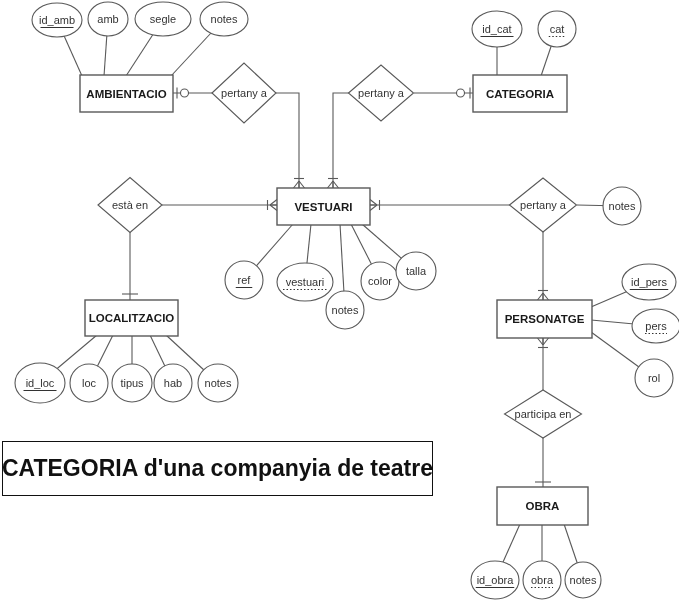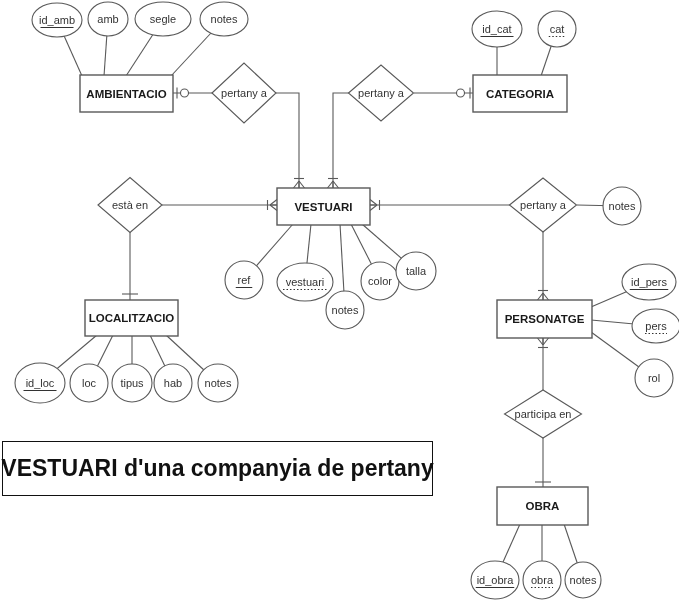--- a/index.html
+++ b/index.html
@@ -237,14 +237,14 @@
       <rect x="497" y="300" width="95" height="38" fill="#ffffff" stroke="#595959" stroke-width="1.4"></rect>
       <text x="544.5" y="323" text-anchor="middle" font-size="11.5" font-weight="bold" fill="#1a1a1a">PERSONATGE</text>
     </g>
     <g>
       <rect x="497" y="487" width="91" height="38" fill="#ffffff" stroke="#595959" stroke-width="1.4"></rect>
       <text x="542.5" y="510" text-anchor="middle" font-size="11.5" font-weight="bold" fill="#1a1a1a">OBRA</text>
     </g>
   </svg>
 
 <div id="title-box">
-  <span>VESTUARI d'una companyia de pertany</span>
+  <span>CATEGORIA d'una companyia de teatre</span>
 </div>
 
 </body></html>

